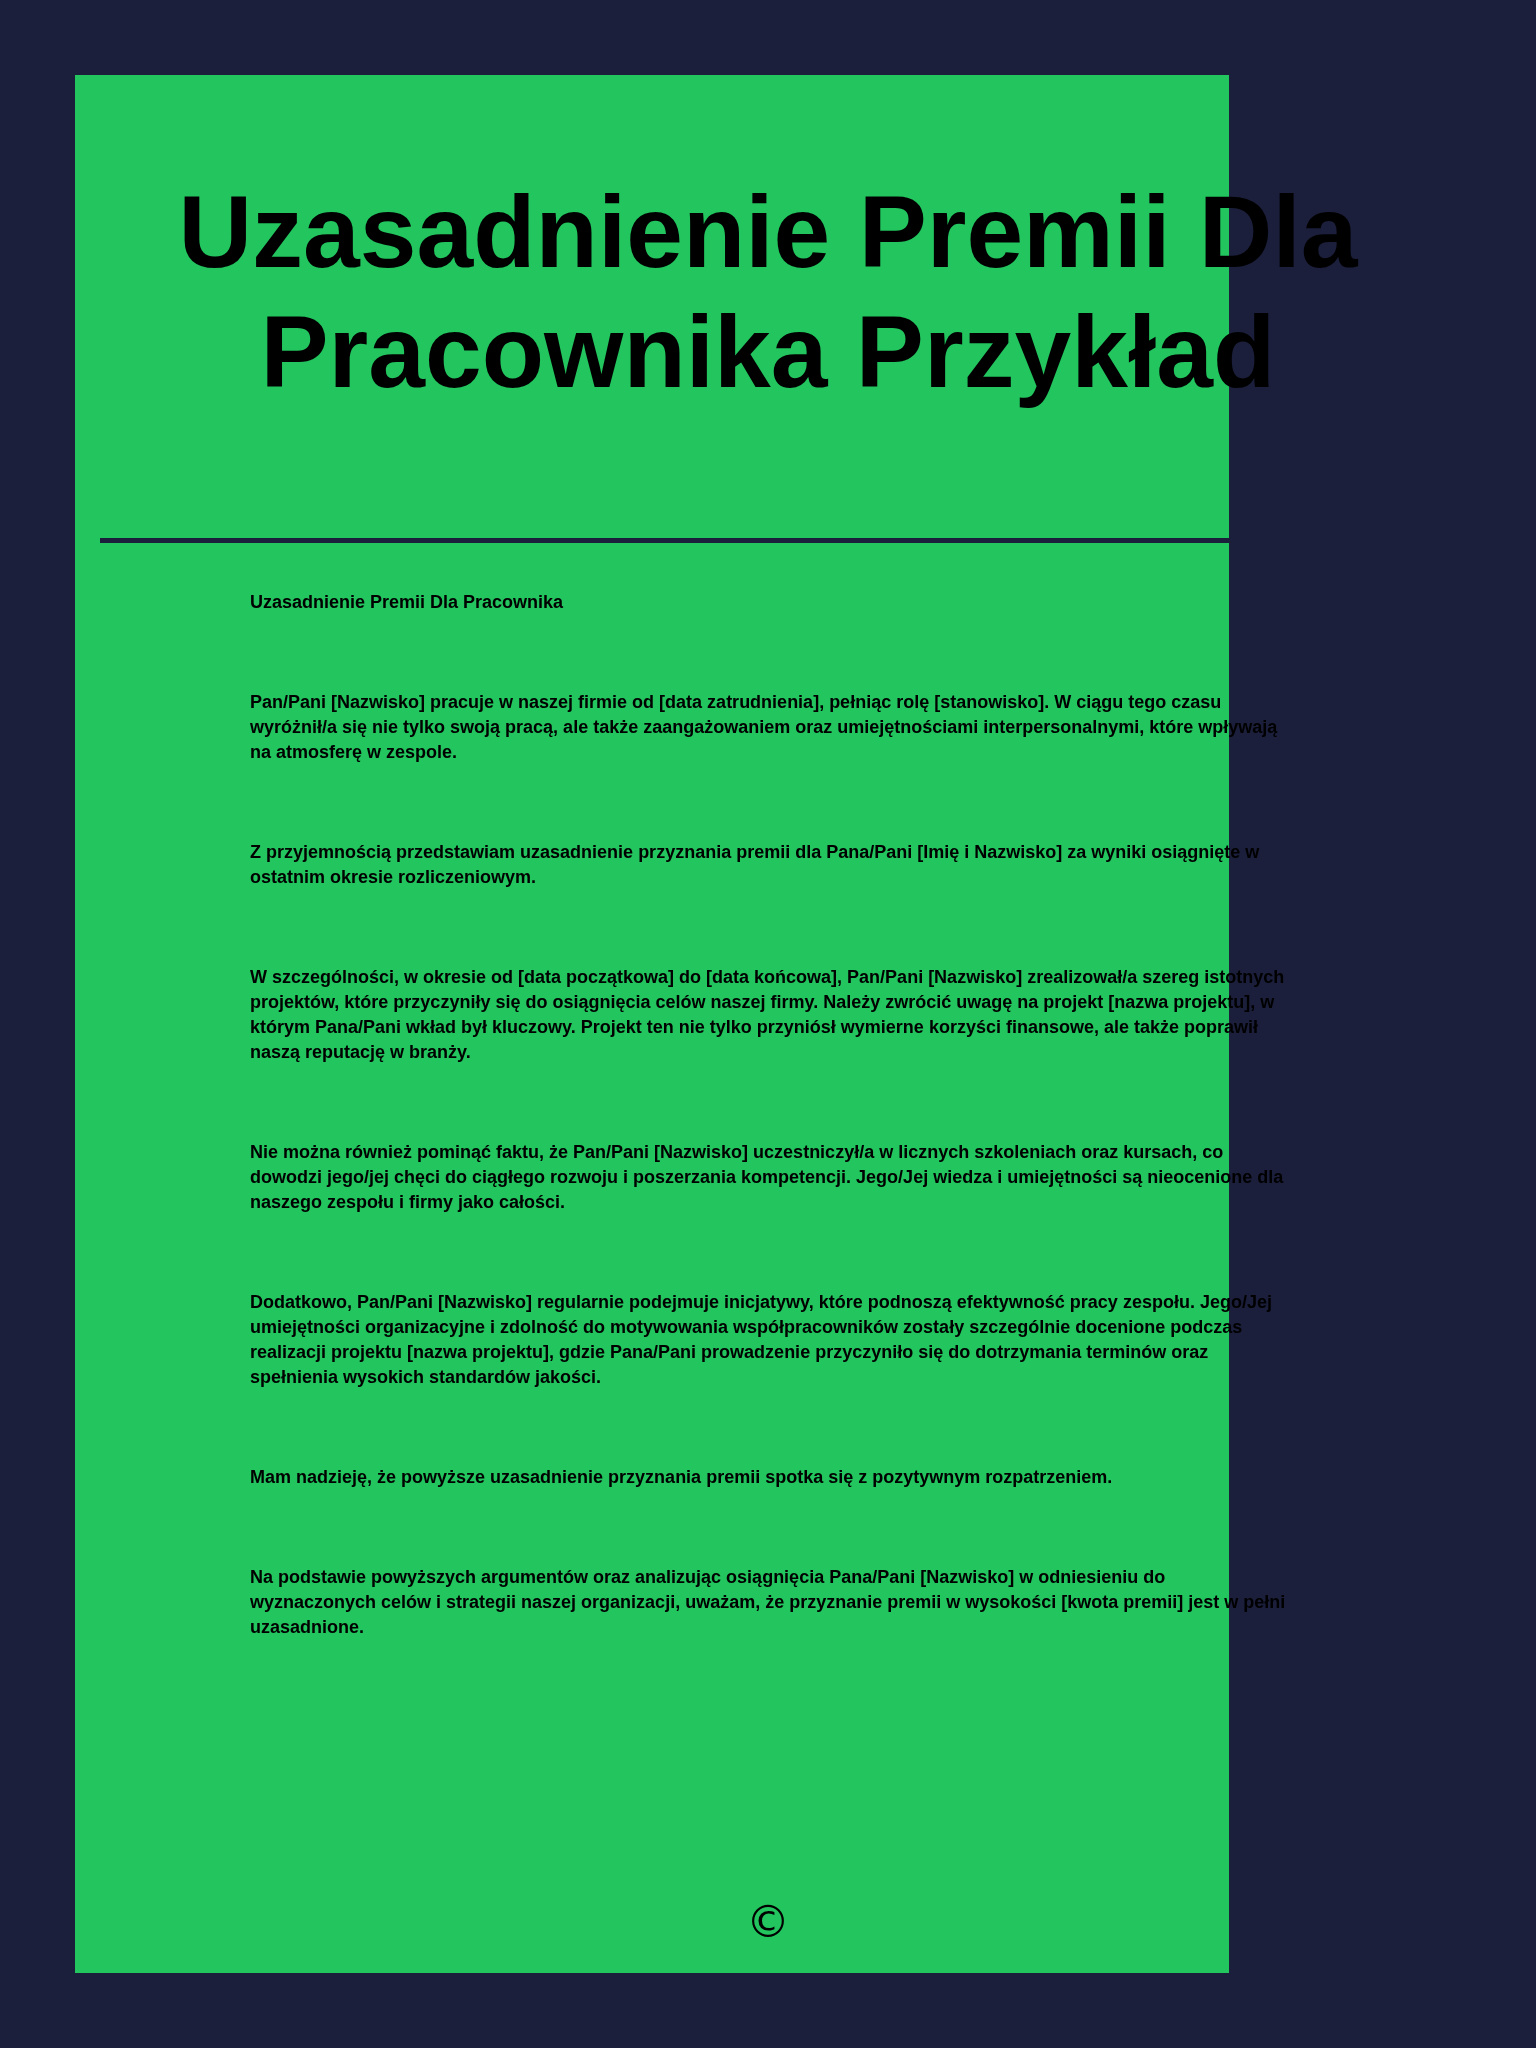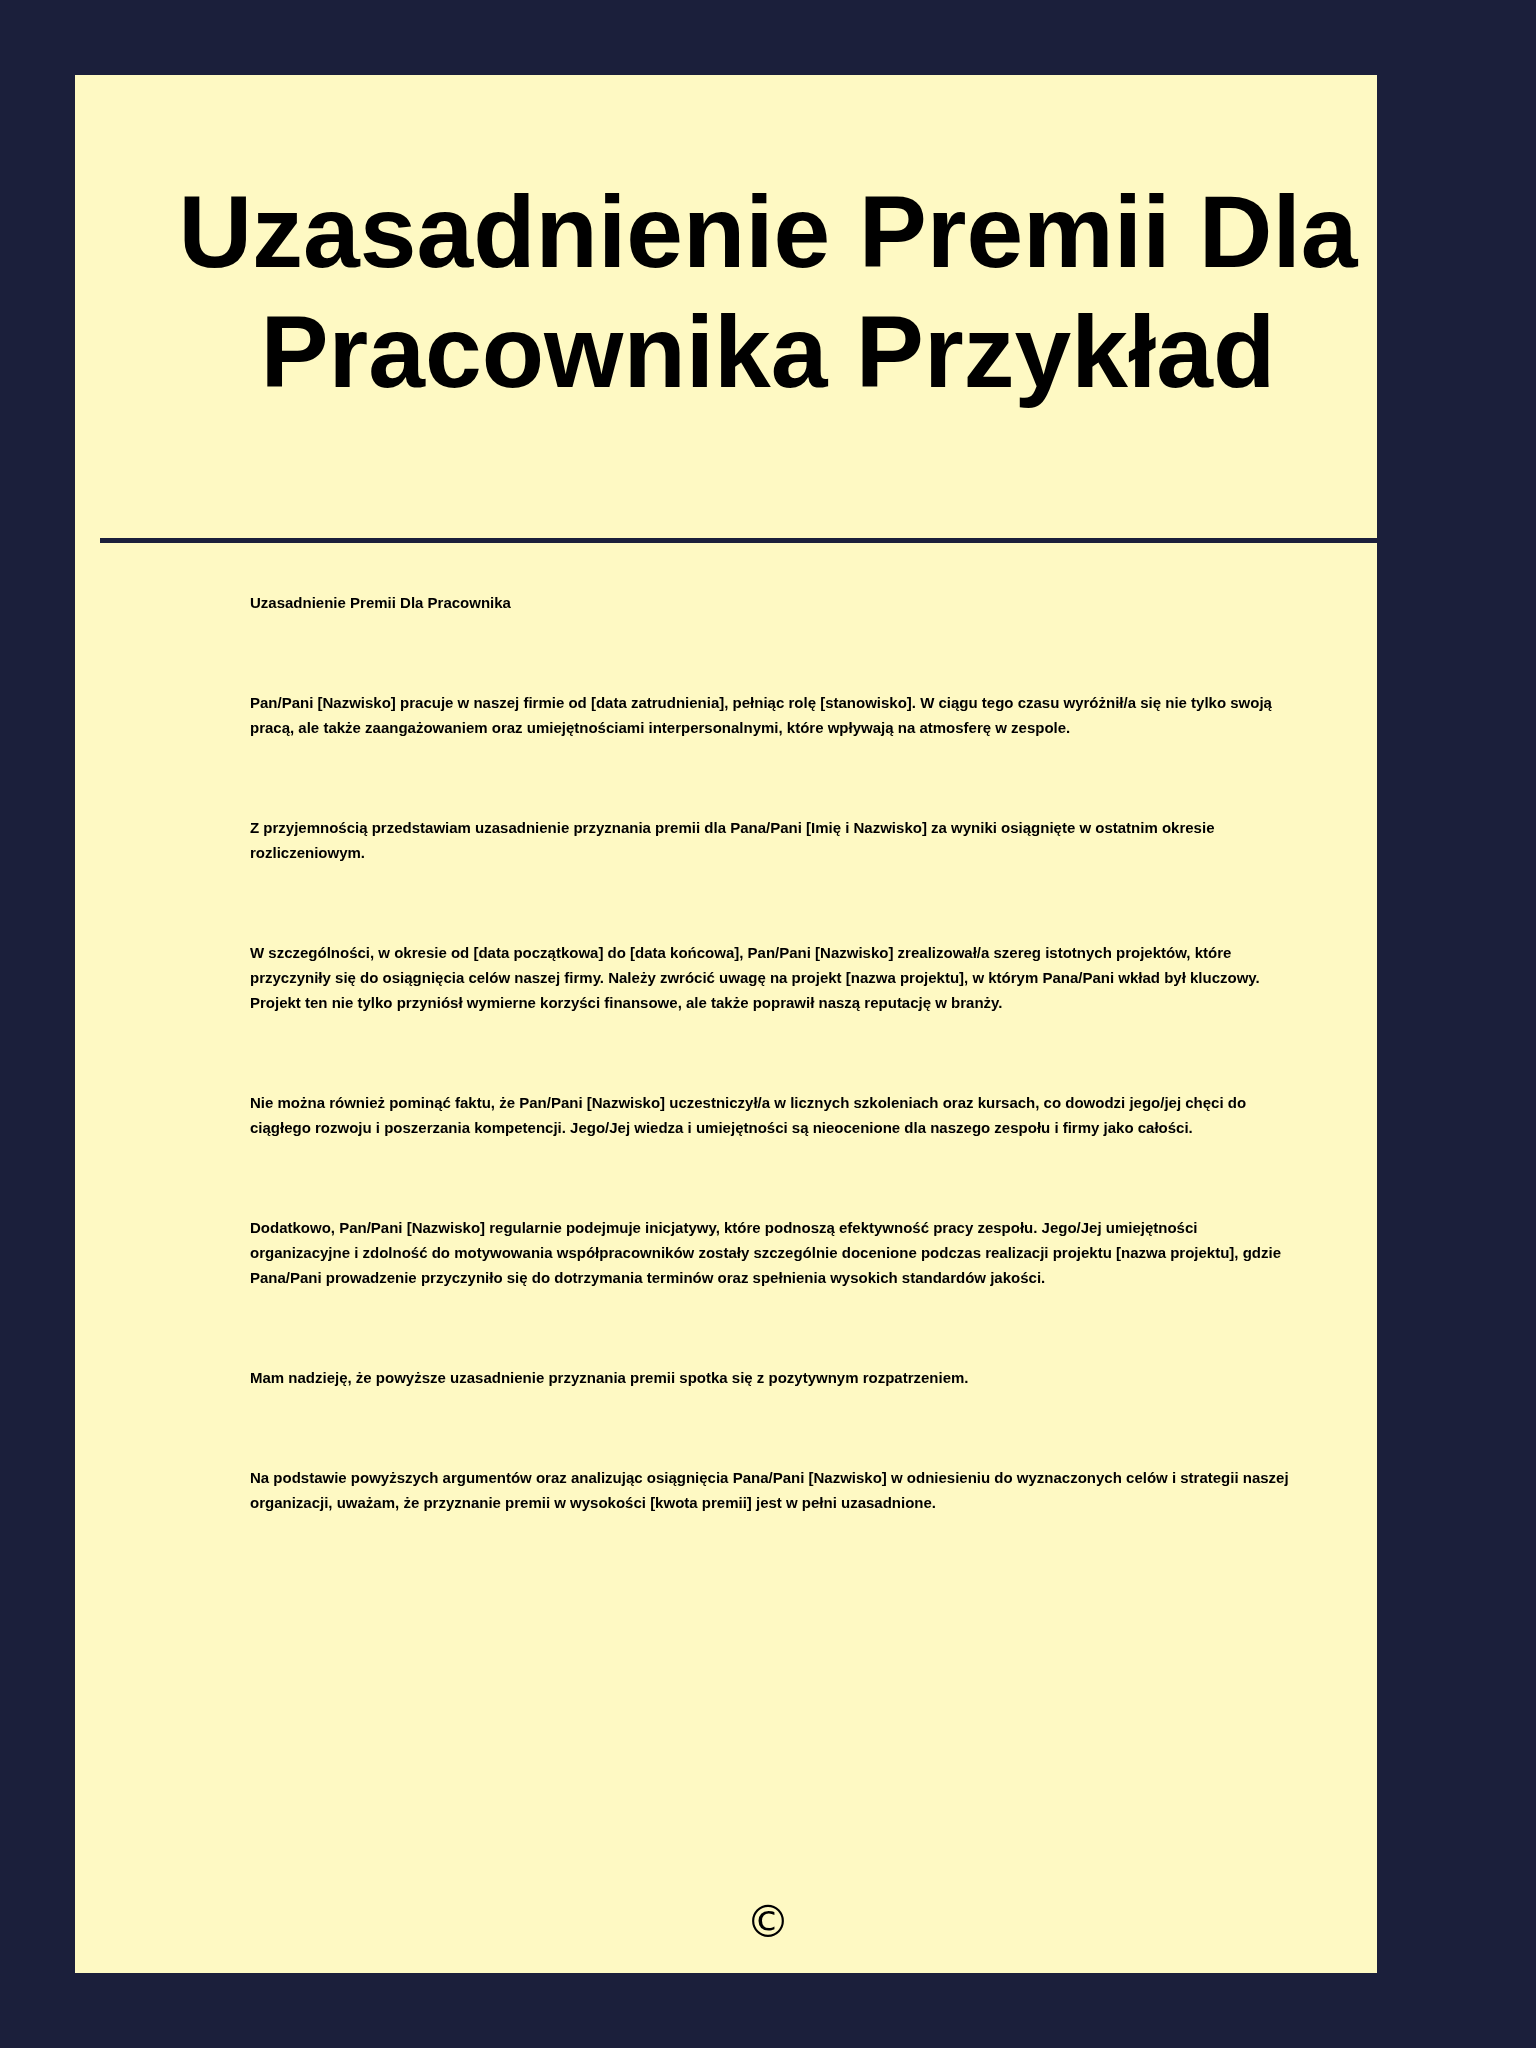--- a/index.html
+++ b/index.html
@@ -7,23 +7,23 @@
     padding: 0;
     width: 1536px;
     height: 2048px;
     background: #1b1f3b;
     overflow: hidden;
   }
   .page {
     position: absolute;
     left: 75px;
     top: 75px;
-    width: 1302px;
+    width: 1154px;
     height: 1898px;
-    background: #fef9c3;
+    background: #22c55e;
   }
   .title {
     position: absolute;
     left: 0;
     top: 247px;
     width: 1386px;
     margin: 0;
     text-align: center;
     font-family: "Liberation Sans", sans-serif;
     font-weight: bold;
@@ -40,21 +40,21 @@
     height: 5px;
     background: #1b1f3b;
   }
   .content {
     position: absolute;
     left: 175px;
     top: 515px;
     width: 1040px;
     font-family: "Liberation Sans", sans-serif;
     font-weight: bold;
-    font-size: 15px;
+    font-size: 18px;
     line-height: 25px;
     color: #000000;
   }
   .content p {
     margin: 0 0 75px 0;
   }
   .content p.heading {
     margin-bottom: 75px;
   }
   .copyright {

